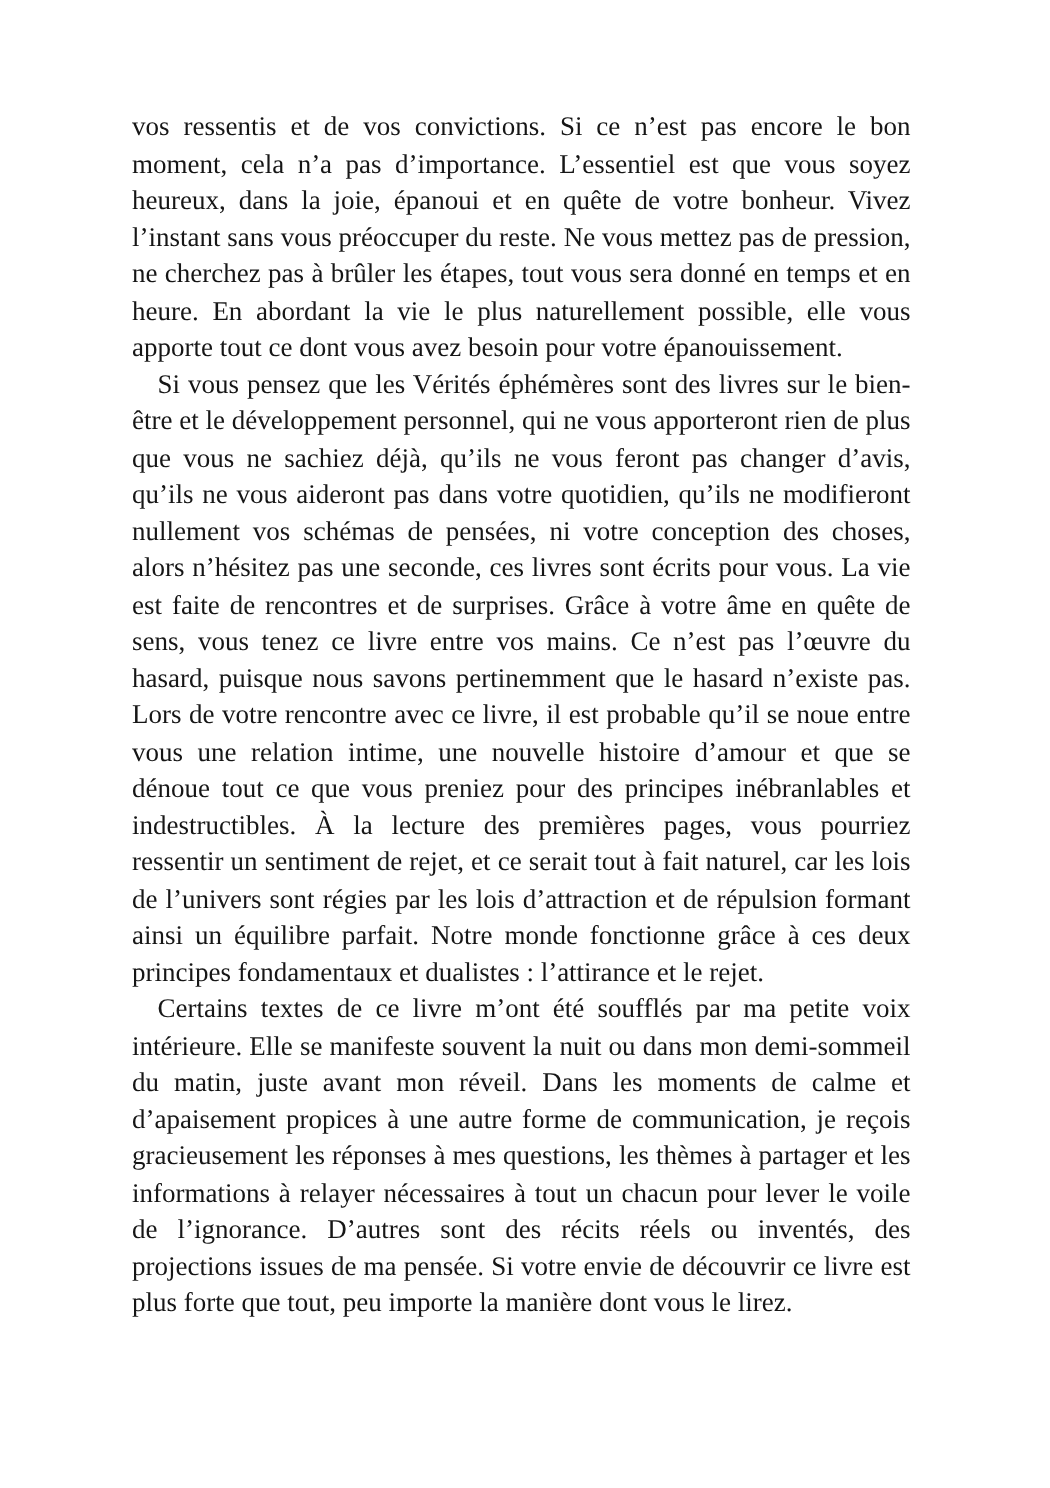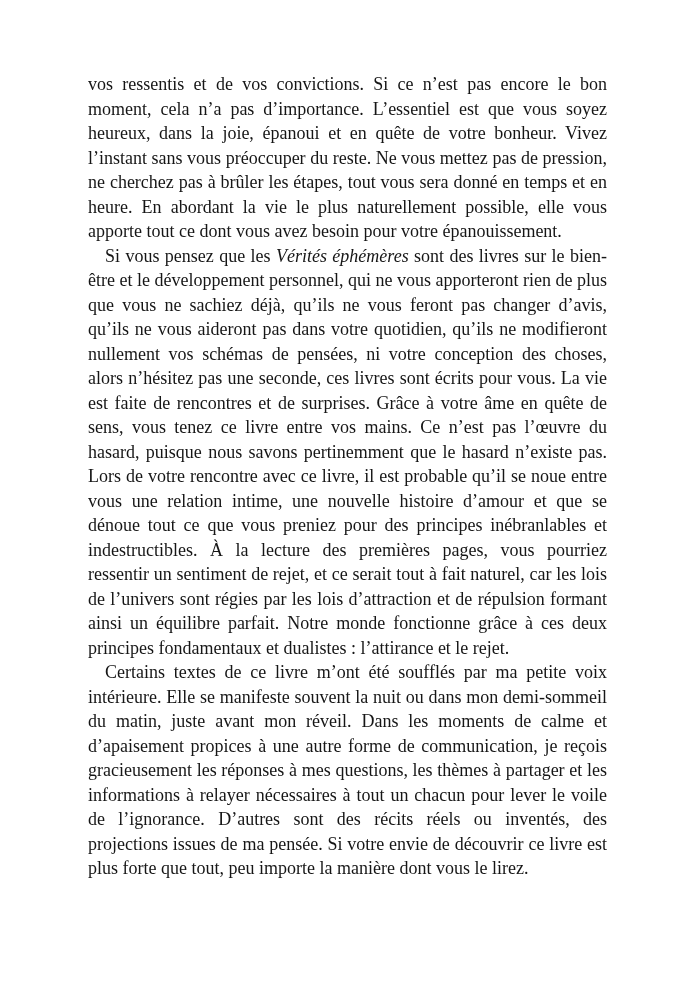--- a/index.html
+++ b/index.html
@@ -30,21 +30,20 @@
     padding: 0;
     text-indent: 17px;
   }
   .para.no-indent {
     text-indent: 0;
   }
   .para .seg {
     font-style: normal;
   }
   .para em.seg {
-    font-style: italic;
   }
 </style>
 </head>
 <body>
 
 <div class="page">
   <div class="text-block">
 
     <p class="para no-indent"><span class="seg">vos ressentis et de vos convictions. Si ce n’est pas encore le bon moment, cela n’a pas d’importance. L’essentiel est que vous soyez heureux, dans la joie, épanoui et en quête de votre bonheur. Vivez l’instant sans vous préoccuper du reste. Ne vous mettez pas de pression, ne cherchez pas à brûler les étapes, tout vous sera donné en temps et en heure. En abordant la vie le plus naturellement possible, elle vous apporte tout ce dont vous avez besoin pour votre épanouissement.</span></p>
 

